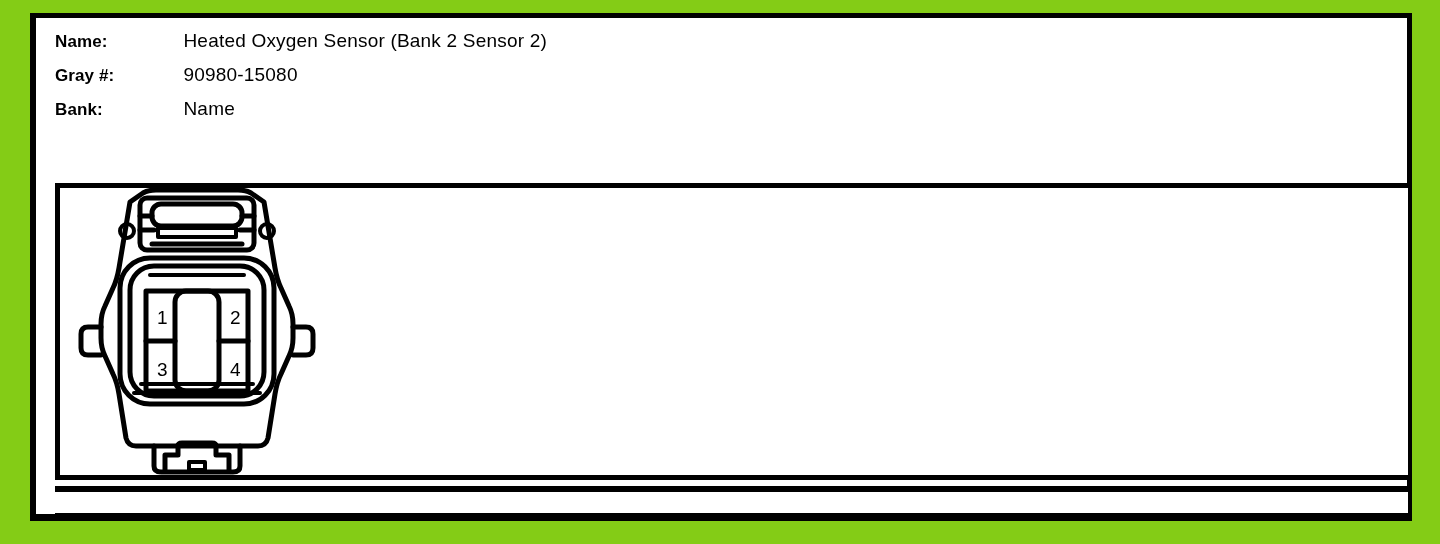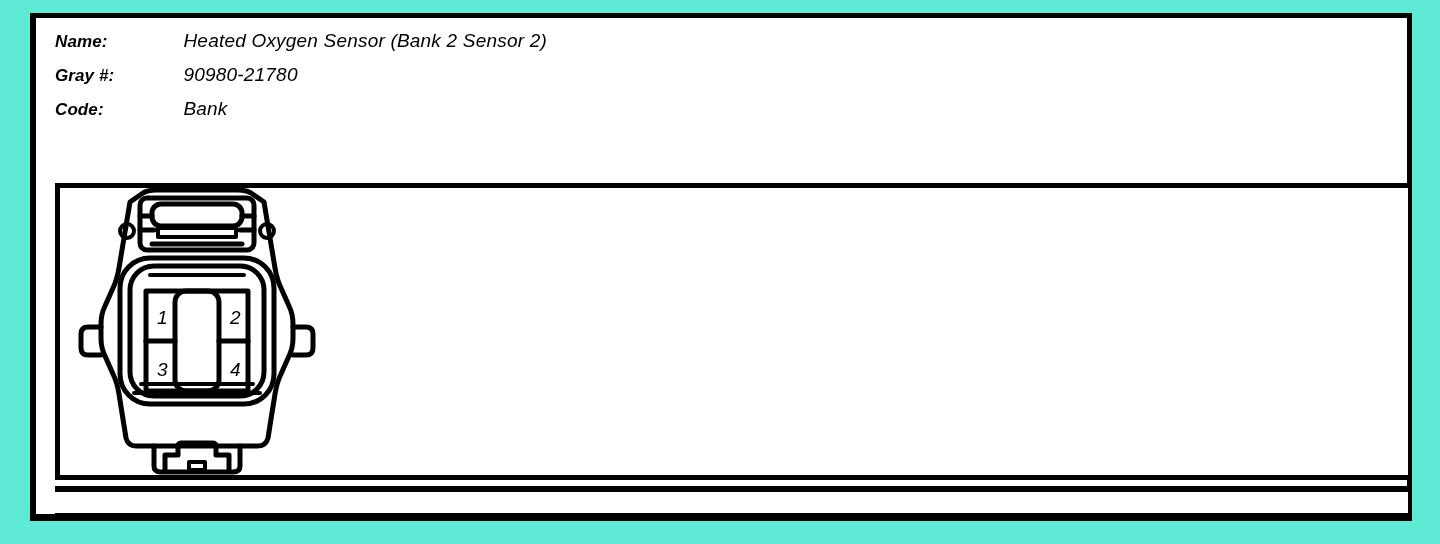--- a/index.html
+++ b/index.html
@@ -13,22 +13,21 @@
     height: 544px;
     font-family: "Liberation Sans", sans-serif;
     color: #000000;
     overflow: hidden;
   }
 
   #page {
     position: relative;
     width: 1440px;
     height: 544px;
-    background: #5eead4;
-    font-style: italic;
+    background: #84cc16;
   }
 
   
   .outer-frame {
     position: absolute;
     left: 30px;
     top: 13px;
     width: 1382px;
     height: 508px;
     border-left: 6px solid #000;
@@ -121,26 +120,26 @@
   <div class="info-block">
 
     <div class="info-row">
       <span class="info-label">Name:</span>
       <span class="info-value">Heated Oxygen Sensor (Bank 2 Sensor 2)</span>
     </div>
 
 
     <div class="info-row">
       <span class="info-label">Gray #:</span>
-      <span class="info-value">90980-21780</span>
+      <span class="info-value">90980-15080</span>
     </div>
 
     <div class="info-row">
-      <span class="info-label">Code:</span>
-      <span class="info-value">Bank</span>
+      <span class="info-label">Bank:</span>
+      <span class="info-value">Name</span>
     </div>
 
   </div>
 
   <div class="diagram-panel">
 
     <div class="connector-wrap">
       <svg width="260" height="290" viewBox="0 0 260 290">
 
         <g fill="none" stroke="#000" stroke-linejoin="round" stroke-linecap="round">

